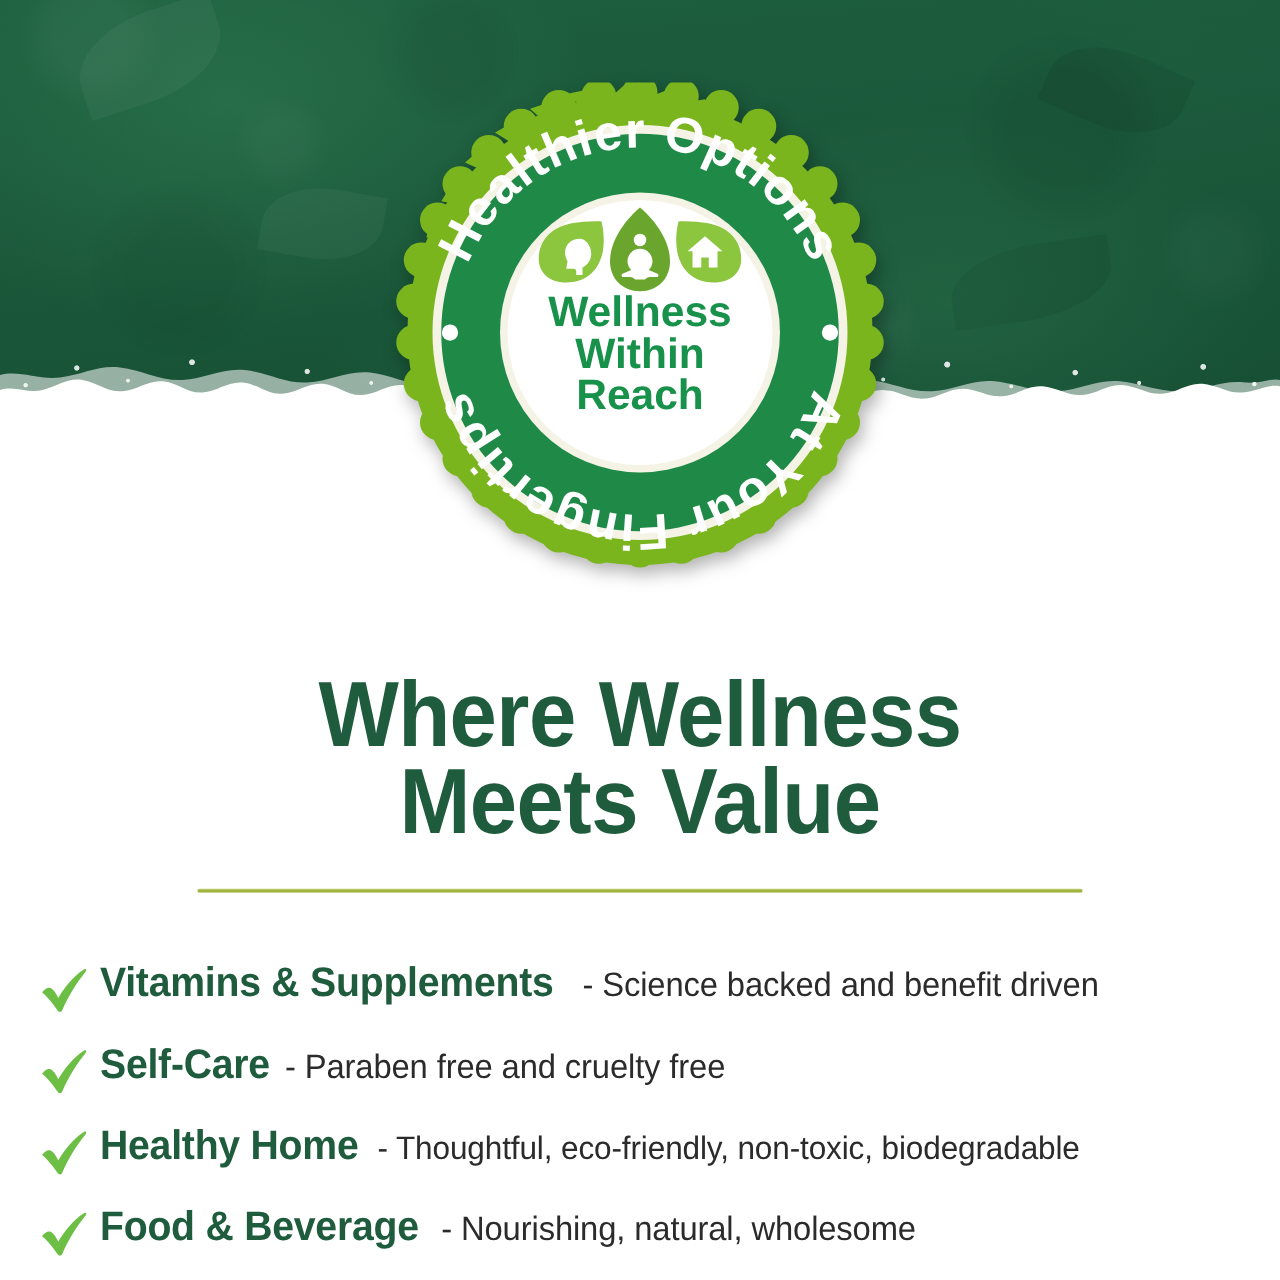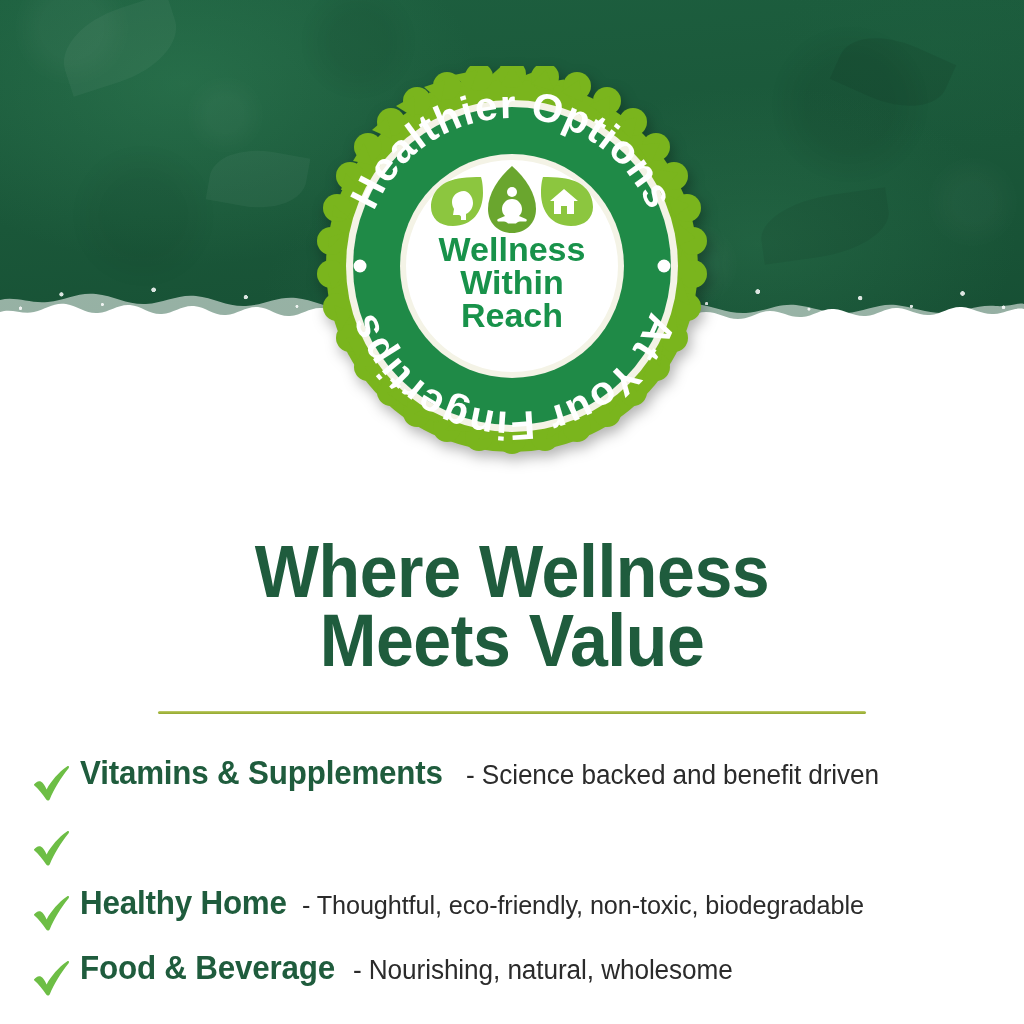--- a/index.html
+++ b/index.html
@@ -92,21 +92,21 @@
   .headline .l2{display:block;}
 
   .divider{
     position:absolute;left:158px;top:711px;width:708px;height:3px;
     background:linear-gradient(to bottom,#c3ce76 0,#a6b93f 45%,#93a736 100%);
     border-radius:2px;
   }
 
   
   .bullets{position:absolute;left:28px;top:740px;width:980px;}
-  .bullet{display:flex;align-items:center;height:65px;}
+  .bullet{display:flex;align-items:flex-end;height:65px;}
   .check{
     flex:0 0 auto;width:46px;height:46px;margin-right:6px;position:relative;top:10px;
   }
   .check svg{display:block;width:46px;height:46px;}
   .btext{white-space:nowrap;}
   .blabel{
     color:#1f5c3d;font-weight:700;font-size:33px;letter-spacing:-.2px;
     display:inline-block;transform:scaleX(.95);transform-origin:0 50%;
   }
   .bdesc{
@@ -322,20 +322,24 @@
         <span class="bdesc">- Science backed and benefit driven</span>
       </span>
     </div>
 
     <div class="bullet r2">
       <span class="check">
         <svg viewBox="0 0 46 46" aria-hidden="true">
           <path fill="#6dbe45" d="M6,24.5 C8,22 10.5,20.5 12.8,21.6 C15.2,22.8 17.2,26.4 18.6,29.4 C23,21.4 30.5,12.2 39,6.5 C40.5,5.5 41.8,6.6 40.6,8.2 C33.2,17.6 26.2,28.4 21.8,39.2 C21.2,40.7 19.2,41 18.2,39.6 C14.6,34.4 10.2,28.6 6.4,25.6 C5.9,25.2 5.7,24.9 6,24.5 Z"></path>
         </svg>
       </span>
+      <span class="btext">
+        <span class="blabel">Self-Care</span>
+        <span class="bdesc">- Paraben free and cruelty free</span>
+      </span>
     </div>
 
     <div class="bullet r4">
       <span class="check">
         <svg viewBox="0 0 46 46" aria-hidden="true">
           <path fill="#6dbe45" d="M6,24.5 C8,22 10.5,20.5 12.8,21.6 C15.2,22.8 17.2,26.4 18.6,29.4 C23,21.4 30.5,12.2 39,6.5 C40.5,5.5 41.8,6.6 40.6,8.2 C33.2,17.6 26.2,28.4 21.8,39.2 C21.2,40.7 19.2,41 18.2,39.6 C14.6,34.4 10.2,28.6 6.4,25.6 C5.9,25.2 5.7,24.9 6,24.5 Z"></path>
         </svg>
       </span>
       <span class="btext">
         <span class="blabel">Healthy Home</span>

